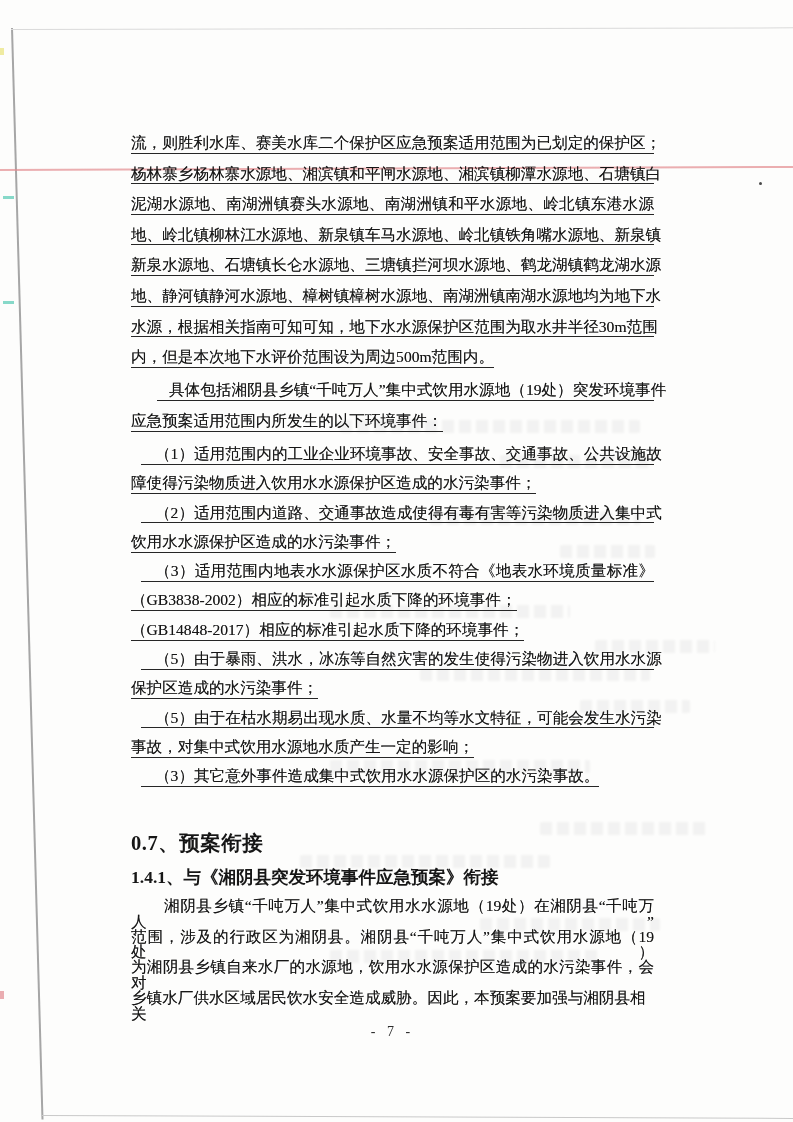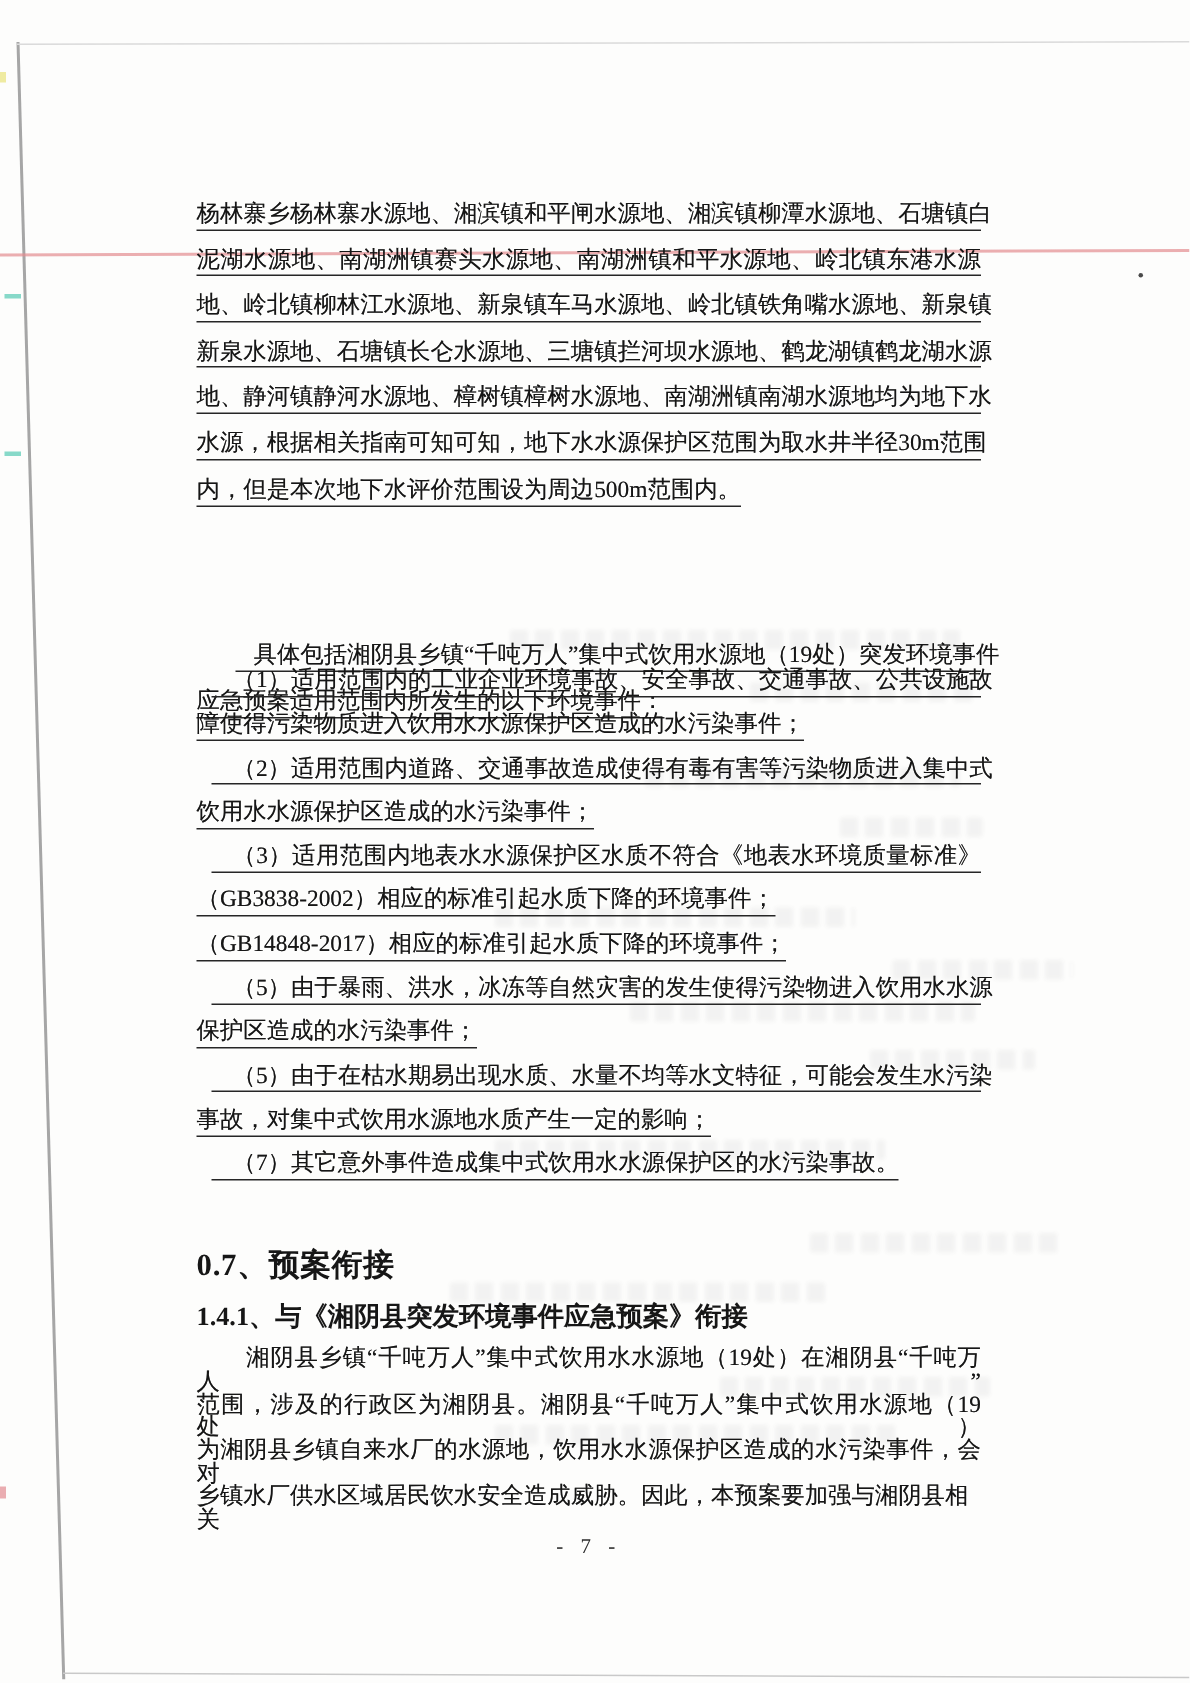--- a/index.html
+++ b/index.html
@@ -35,21 +35,21 @@
   #p1 .row,#p2 .row{height:30.6px;}
   #items .row{height:29.3px;}
   #body-par .row{height:30.7px;white-space:normal;}
   .u{border-bottom:1.5px solid #262626;padding-bottom:2px;}
   .full .u{display:block;text-align:justify;text-align-last:justify;}
   .short .u{display:inline;}
   .ind-item{margin-left:10px;padding-left:14px;}
   .ind-para{margin-left:26px;padding-left:12px;}
   .jrow{text-align:justify;text-align-last:justify;white-space:normal;}
   .tind{text-indent:33px;}
-  #p1{top:135px;} #p2{top:382px;margin-top:47px;} #items{top:446px;}
+  #p1{top:135px;} #p2{top:382px;} #items{top:446px;}
   #h14{top:829px;font-size:20.5px;font-weight:bold;letter-spacing:.5px;}
   #h141{top:865px;font-size:17.5px;font-weight:bold;}
   #body-par{top:898px;}
   #pagenum{top:1024px;width:523px;text-align:center;font-size:14px;
     letter-spacing:4px;color:#2b2b2b;}
 </style>
 </head>
 <body>
 
 <div class="mark" id="left-edge"></div>
@@ -72,20 +72,23 @@
 <div class="bl" style="left:580px;top:700px;width:110px"></div>
 <div class="bl" style="left:330px;top:760px;width:260px"></div>
 <div class="bl" style="left:540px;top:822px;width:170px"></div>
 <div class="bl" style="left:300px;top:855px;width:250px"></div>
 <div class="bl" style="left:480px;top:918px;width:180px"></div>
 <div class="bl" style="left:330px;top:950px;width:270px"></div>
 
 <div id="content">
 
   <div class="blk" id="p1">
+    <div class="row full">
+        <span class="u">流，则胜利水库、赛美水库二个保护区应急预案适用范围为已划定的保护区；</span>
+      </div>
     <div class="row full">
         <span class="u">杨林寨乡杨林寨水源地、湘滨镇和平闸水源地、湘滨镇柳潭水源地、石塘镇白</span>
       </div>
     <div class="row full">
         <span class="u">泥湖水源地、南湖洲镇赛头水源地、南湖洲镇和平水源地、岭北镇东港水源</span>
       </div>
     <div class="row full">
         <span class="u">地、岭北镇柳林江水源地、新泉镇车马水源地、岭北镇铁角嘴水源地、新泉镇</span>
       </div>
     <div class="row full">
@@ -122,21 +125,21 @@
     <div class="row short"><span class="u">（GB3838-2002）相应的标准引起水质下降的环境事件；</span></div>
     <div class="row short"><span class="u">（GB14848-2017）相应的标准引起水质下降的环境事件；</span></div>
     <div class="row full">
         <span class="u ind-item">（5）由于暴雨、洪水，冰冻等自然灾害的发生使得污染物进入饮用水水源</span>
       </div>
     <div class="row short"><span class="u">保护区造成的水污染事件；</span></div>
     <div class="row full">
         <span class="u ind-item">（5）由于在枯水期易出现水质、水量不均等水文特征，可能会发生水污染</span>
       </div>
     <div class="row short"><span class="u">事故，对集中式饮用水源地水质产生一定的影响；</span></div>
-    <div class="row short"><span class="u ind-item">（7）其它意外事件造成集中式饮用水水源保护区的水污染事故。</span></div>
+    <div class="row short"><span class="u ind-item">（3）其它意外事件造成集中式饮用水水源保护区的水污染事故。</span></div>
   </div>
 
   <div class="blk" id="h14">0.7、预案衔接</div>
   <div class="blk" id="h141">1.4.1、与《湘阴县突发环境事件应急预案》衔接</div>
 
   <div class="blk" id="body-par">
     <div class="row jrow tind">湘阴县乡镇“千吨万人”集中式饮用水水源地（19处）在湘阴县“千吨万人”</div>
     <div class="row jrow">范围，涉及的行政区为湘阴县。湘阴县“千吨万人”集中式饮用水源地（19处）</div>
     <div class="row jrow">为湘阴县乡镇自来水厂的水源地，饮用水水源保护区造成的水污染事件，会对</div>
     <div class="row">乡镇水厂供水区域居民饮水安全造成威胁。因此，本预案要加强与湘阴县相关</div>

